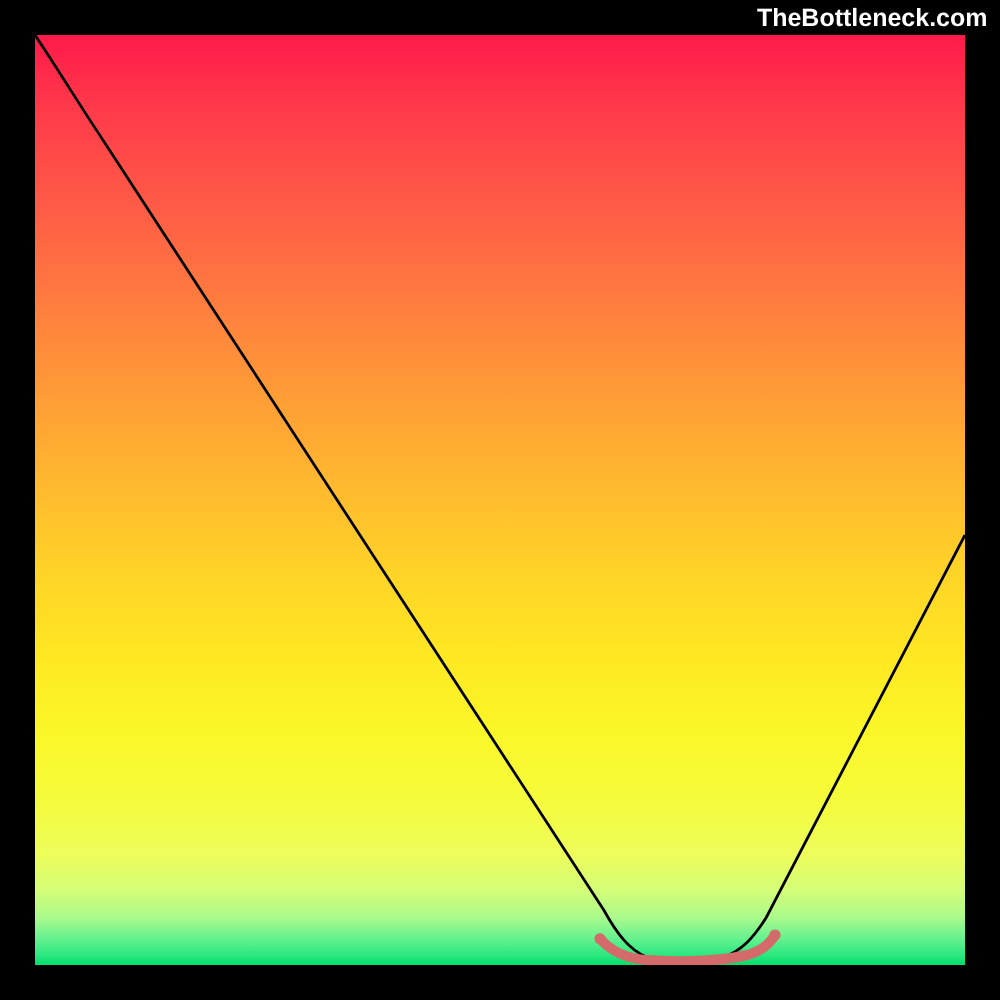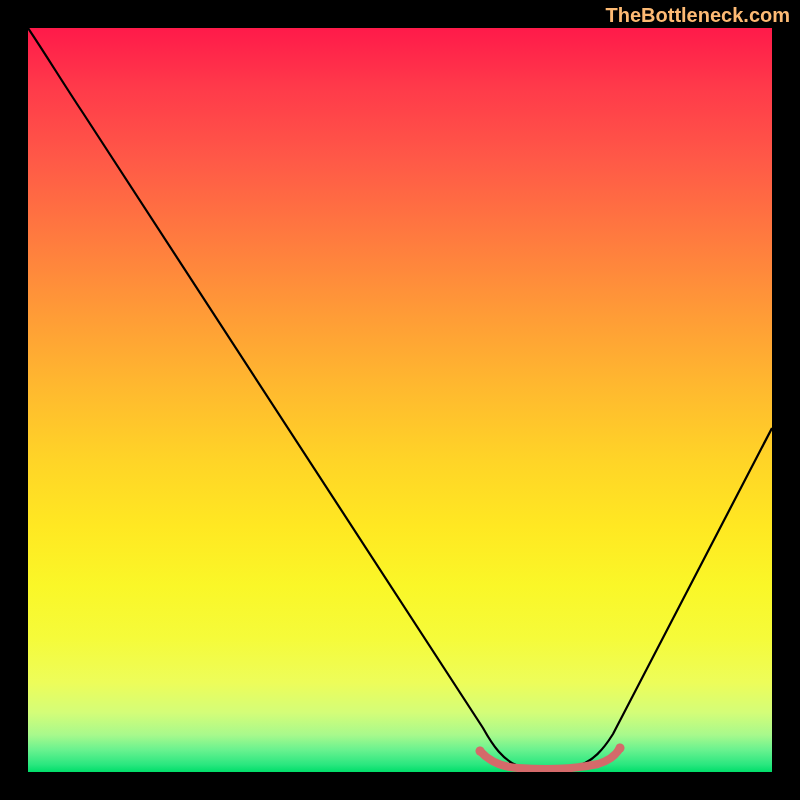--- a/index.html
+++ b/index.html
@@ -7,21 +7,21 @@
     width: 800px;
     height: 800px;
     background: #000;
     position: relative;
     font-family: Arial, sans-serif;
   }
   .attribution {
     position: absolute;
     top: 4px;
     right: 10px;
-    color: #fdba74;
+    color: #ffffff;
     font-size: 20px;
     font-weight: bold;
     z-index: 10;
   }
   .frame {
     position: absolute;
     top: 0;
     left: 0;
     width: 800px;
     height: 800px;

